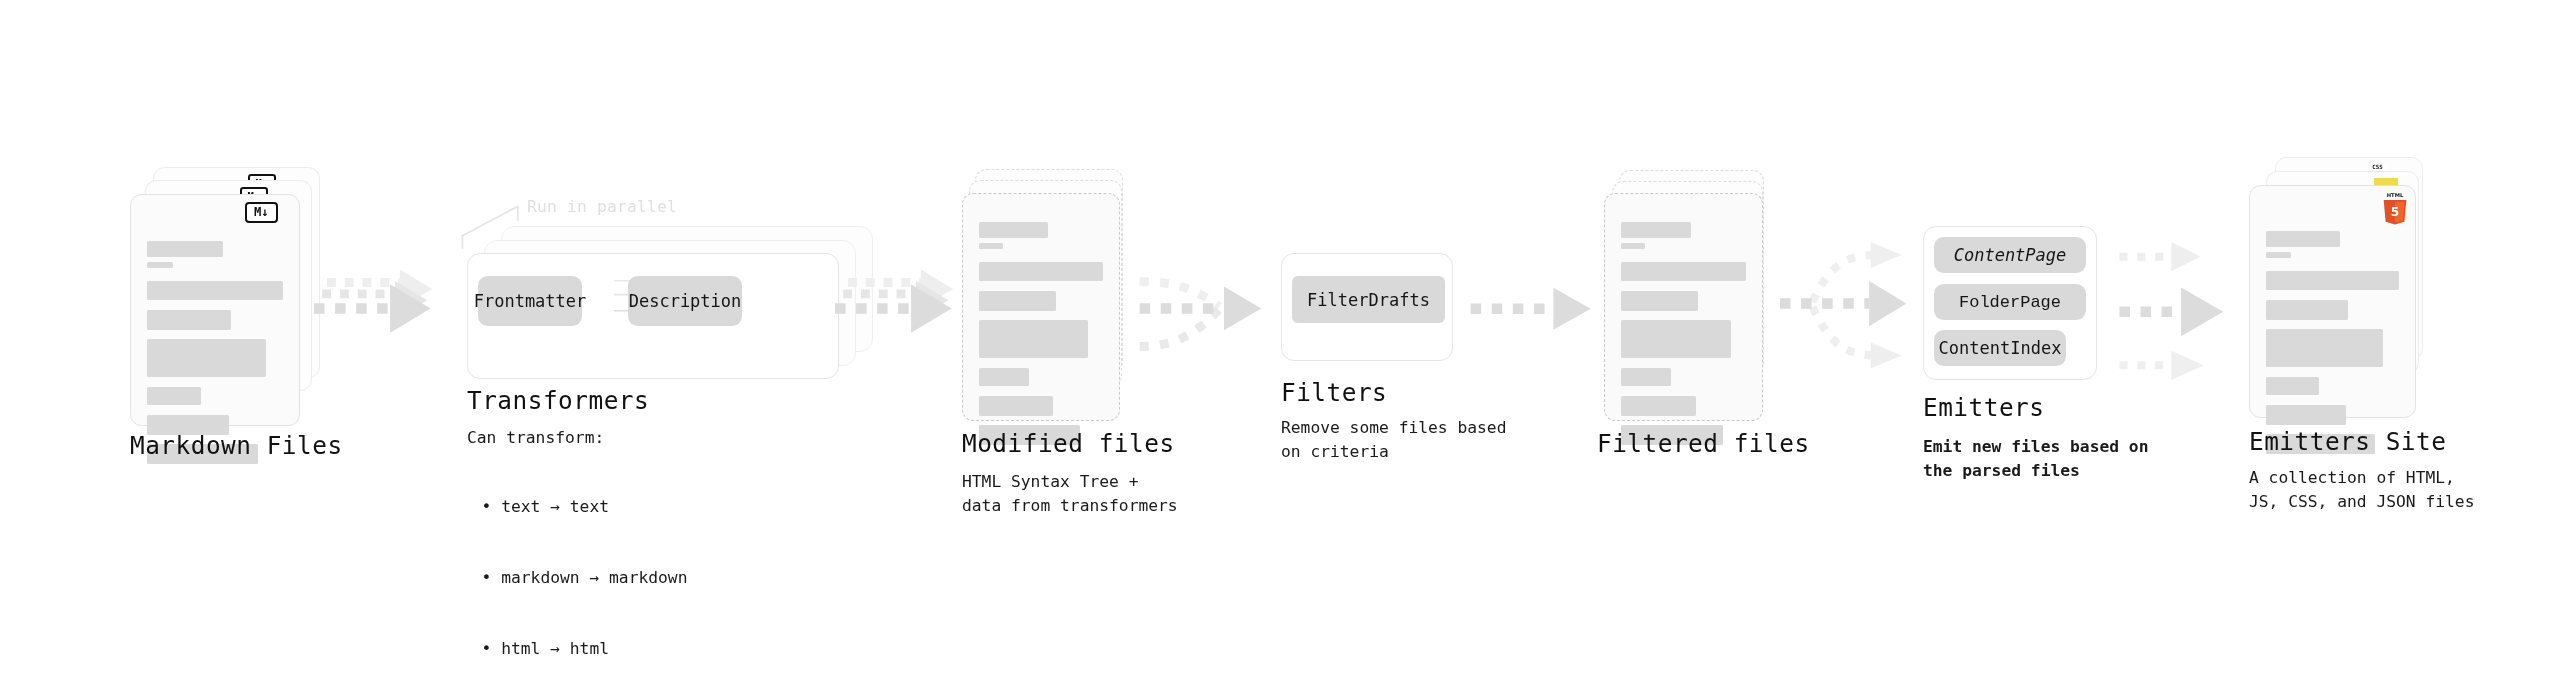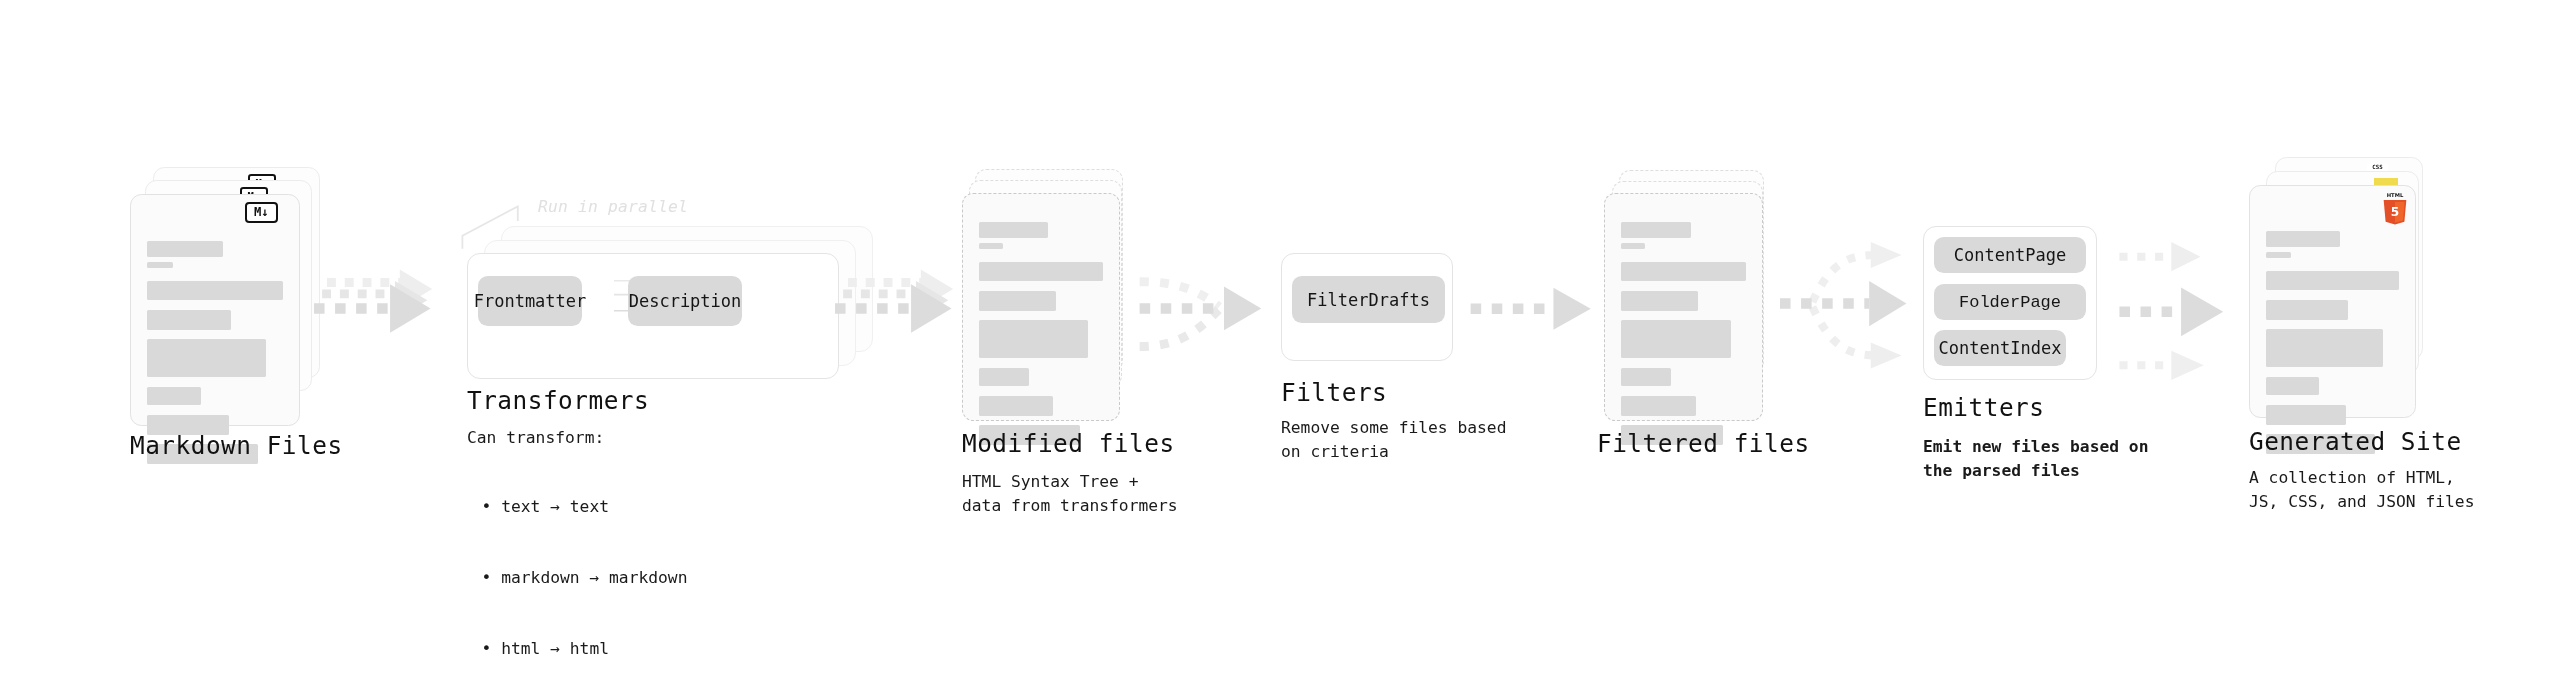--- a/index.html
+++ b/index.html
@@ -172,21 +172,21 @@
     </svg>
   </div>
 
   <div>
 
     <div class="arrow" style="left:459px; top:195px;">
       <svg width="98" height="57" viewBox="0 0 120 70">
         <path d="M4 66 L4 50 L72 14 L72 32" stroke="#e6e6e6" stroke-width="2.2" fill="none"></path>
       </svg>
     </div>
-    <span class="run-parallel" style="left:538px; top:197px;font-style:italic;">Run in parallel</span>
+    <span class="run-parallel" style="left:527px; top:197px;">Run in parallel</span>
 
     <div class="node-box ghost" style="left:501px; top:226px; width:372px; height:126px;"></div>
     <div class="node-box ghost" style="left:484px; top:240px; width:372px; height:126px;"></div>
 
     <div class="chip ghost2" style="left:508px; top:256px; width:104px; height:50px;"></div>
     <div class="chip ghost2" style="left:657px; top:256px; width:111px; height:50px;"></div>
     <div class="chip ghost1" style="left:494px; top:267px; width:104px; height:50px;"></div>
     <div class="chip ghost1" style="left:644px; top:267px; width:111px; height:50px;"></div>
 
     <div class="node-box" style="left:467px; top:253px; width:372px; height:126px;"></div>
@@ -261,21 +261,21 @@
     <svg width="146" height="114" viewBox="0 0 180 140">
       <path d="M2 24 C 55 24, 78 38, 100 55" stroke="#efefef" stroke-width="11" stroke-dasharray="11 14" fill="none"></path>
       <path d="M2 104 C 55 104, 78 80, 100 58" stroke="#e9e9e9" stroke-width="11" stroke-dasharray="11 14" fill="none"></path>
       <line x1="2" y1="57" x2="106" y2="57" stroke="#dcdcdc" stroke-width="13" stroke-dasharray="13 13"></line>
       <polygon points="106,30 152,57 106,84" fill="#dcdcdc"></polygon>
     </svg>
   </div>
 
   <div>
     <div class="node-box" style="left:1281px; top:253px; width:172px; height:108px;"></div>
-    <div class="chip" style="left:1292px; top:276px; width:153px; height:47px;">FilterDrafts</div>
+    <div class="chip" style="left:1292px; top:276px; width:153px; height:47px;border-radius:6px;">FilterDrafts</div>
     <span class="stage-title" style="left:1281px; top:378px;">Filters</span>
     <span class="stage-sub" style="left:1281px; top:416px;">Remove some files based
 on criteria</span>
   </div>
 
   <div class="arrow" style="left:1469px; top:286px;">
     <svg width="138" height="65" viewBox="0 0 170 80">
       <line x1="2" y1="28" x2="106" y2="28" stroke="#dcdcdc" stroke-width="13" stroke-dasharray="13 13"></line>
       <polygon points="104,2 150,28 104,54" fill="#dcdcdc"></polygon>
     </svg>
@@ -305,21 +305,21 @@
       <polygon points="112,0 150,16 112,32" fill="#efefef"></polygon>
       <path d="M40 80 C 62 128, 84 140, 118 140" stroke="#eeeeee" stroke-width="10" stroke-dasharray="10 13" fill="none"></path>
       <polygon points="112,124 150,140 112,156" fill="#eeeeee"></polygon>
       <line x1="0" y1="76" x2="110" y2="76" stroke="#dcdcdc" stroke-width="13" stroke-dasharray="13 13"></line>
       <polygon points="110,48 156,76 110,104" fill="#dcdcdc"></polygon>
     </svg>
   </div>
 
   <div>
     <div class="node-box" style="left:1923px; top:226px; width:174px; height:154px;"></div>
-    <div class="chip" style="left:1934px; top:237px; width:152px; height:36px;">ContentPage</div>
+    <div class="chip" style="left:1934px; top:237px; width:152px; height:36px;font-style:italic;">ContentPage</div>
     <div class="chip" style="left:1934px; top:284px; width:152px; height:36px;font-family:Liberation Mono, monospace;">FolderPage</div>
     <div class="chip" style="left:1934px; top:330px; width:132px; height:36px;">ContentIndex</div>
     <span class="stage-title" style="left:1923px; top:393px;">Emitters</span>
     <span class="stage-sub" style="left:1923px; top:435px;font-weight:bold;">Emit new files based on
 the parsed files</span>
   </div>
 
   <div class="arrow" style="left:2119px; top:234px;">
     <svg width="163" height="154" viewBox="0 0 200 190">
       <line x1="0" y1="28" x2="66" y2="28" stroke="#eeeeee" stroke-width="10" stroke-dasharray="10 12"></line>
@@ -354,19 +354,19 @@
 
     <div class="badge-html5" style="left:2381px; top:191px;">
       <svg width="28" height="34" viewBox="0 0 34 42">
         <text x="17" y="7" font-size="6.5" font-weight="bold" text-anchor="middle" fill="#111" font-family="DejaVu Sans, sans-serif">HTML</text>
         <path d="M3 11 L31 11 L28.6 38 L17 41.5 L5.4 38 Z" fill="#e34f26"></path>
         <path d="M17 13.5 L28.8 13.5 L26.8 36.5 L17 39.3 Z" fill="#ef652a"></path>
         <text x="17" y="31" font-size="15" font-weight="bold" text-anchor="middle" fill="#ffffff" font-family="DejaVu Sans, sans-serif">5</text>
       </svg>
     </div>
 
-    <span class="stage-title" style="left:2249px; top:427px;">Generated Site</span>
+    <span class="stage-title" style="left:2249px; top:427px;">Emitters Site</span>
     <span class="stage-sub" style="left:2249px; top:466px;">A collection of HTML,
 JS, CSS, and JSON files</span>
   </div>
 
 </div>
 
 
 </body></html>

